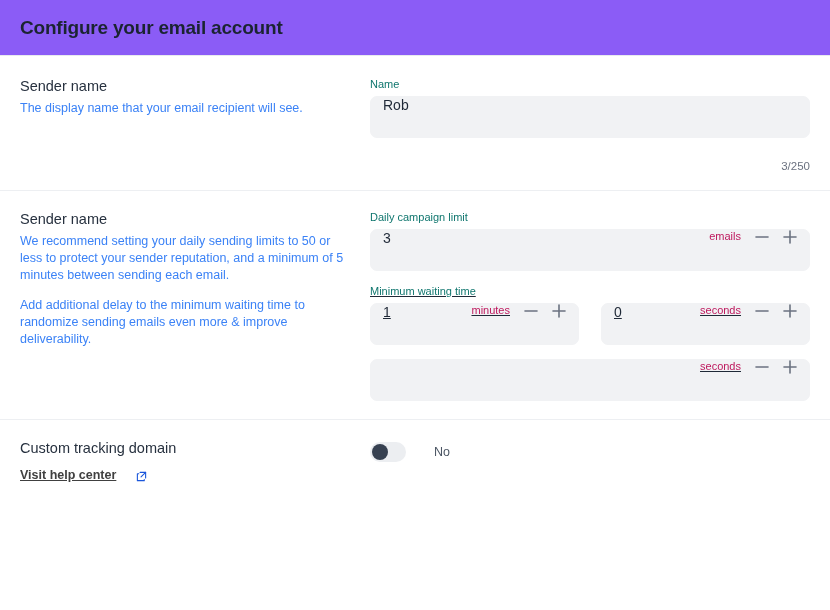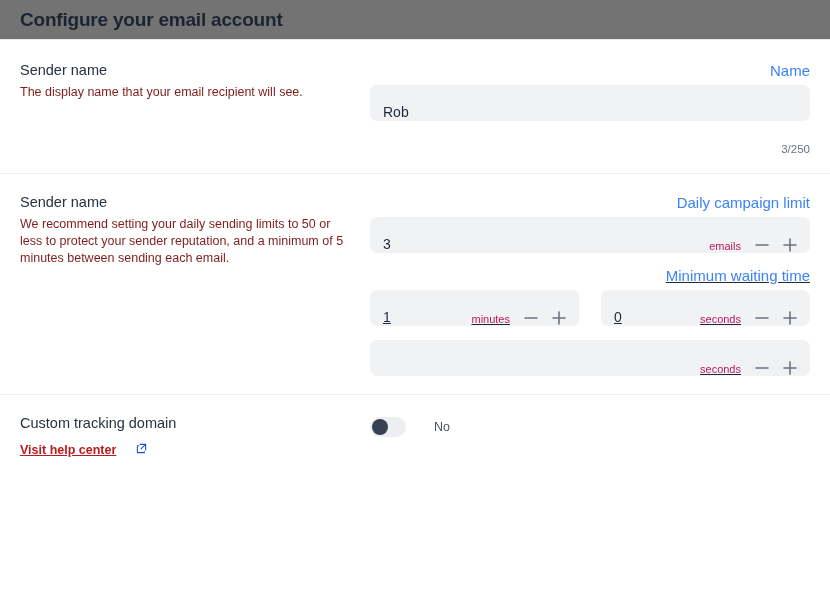--- a/index.html
+++ b/index.html
@@ -17,22 +17,22 @@
 
   .page {
     width: 830px;
     height: 610px;
     position: relative;
     background: #ffffff;
   }
 
   
   .header {
-    height: 40px;
-    background: #737373;
+    height: 56px;
+    background: #8b5cf6;
     border-bottom: 1px solid #e8eaee;
     display: flex;
     align-items: center;
     padding: 0 0 0 20px;
     box-sizing: border-box;
   }
   .header-title {
     font-size: 19px;
     font-weight: bold;
     color: #1b2431;
@@ -63,61 +63,60 @@
 
   .sec-title {
     font-size: 14.5px;
     color: #27313f;
     margin: 0 0 6px 0;
     font-weight: normal;
   }
   .sec-desc {
     font-size: 12.5px;
     line-height: 17px;
-    color: #7f1d1d;
+    color: #3b82f6;
     margin: 0;
   }
   .sec-desc + .sec-desc {
     margin-top: 13px;
   }
 
   .help-link {
     display: inline-flex;
-    align-items: flex-start;
+    align-items: flex-end;
     gap: 20px;
     font-size: 12.5px;
-    color: #b91c1c;
+    color: #404040;
     text-decoration: none;
     margin-top: 6px;
     font-weight: bold;
   }
   .help-link .ext-icon {
     display: inline-block;
     width: 11px;
     height: 11px;
     position: relative;
   }
   .help-link .ext-icon svg { display: block; }
   .help-link-underline { text-decoration: underline; }
 
   
   .field-label {
-    font-size: 15px;
-    color: #3b82f6;
+    font-size: 11px;
+    color: #0f766e;
     margin-bottom: 6px;
-    text-align: right;
   }
 
   .input-box {
     background: #f1f2f4;
     border: 1px solid #f1f2f4;
     border-radius: 7px;
-    height: 36px;
-    display: flex;
-    align-items: flex-end;
+    height: 42px;
+    display: flex;
+    align-items: flex-start;
     padding: 0 12px;
     box-sizing: border-box;
   }
   .input-box .val {
     font-size: 14px;
     color: #1f2937;
     flex: 1 1 auto;
     white-space: nowrap;
     overflow: hidden;
   }
@@ -210,20 +209,21 @@
         <div class="val">Rob</div>
       </div>
       <div class="counter">3/250</div>
     </div>
   </div>
 
   <div class="section with-divider">
     <div class="col-left">
       <div class="sec-title">Sender name</div>
       <p class="sec-desc">We recommend setting your daily sending limits to 50 or less to protect your sender reputation, and a minimum of 5 minutes between sending each email.</p>
+      <p class="sec-desc">Add additional delay to the minimum waiting time to randomize sending emails even more &amp; improve deliverability.</p>
     </div>
     <div class="col-right">
 
       <div class="field-label">Daily campaign limit</div>
       <div class="input-box">
         <div class="val">3</div>
         <div class="unit">emails</div>
         <div class="stepper">
           <span class="step-btn">
             <svg width="14" height="14" viewBox="0 0 14 14">

